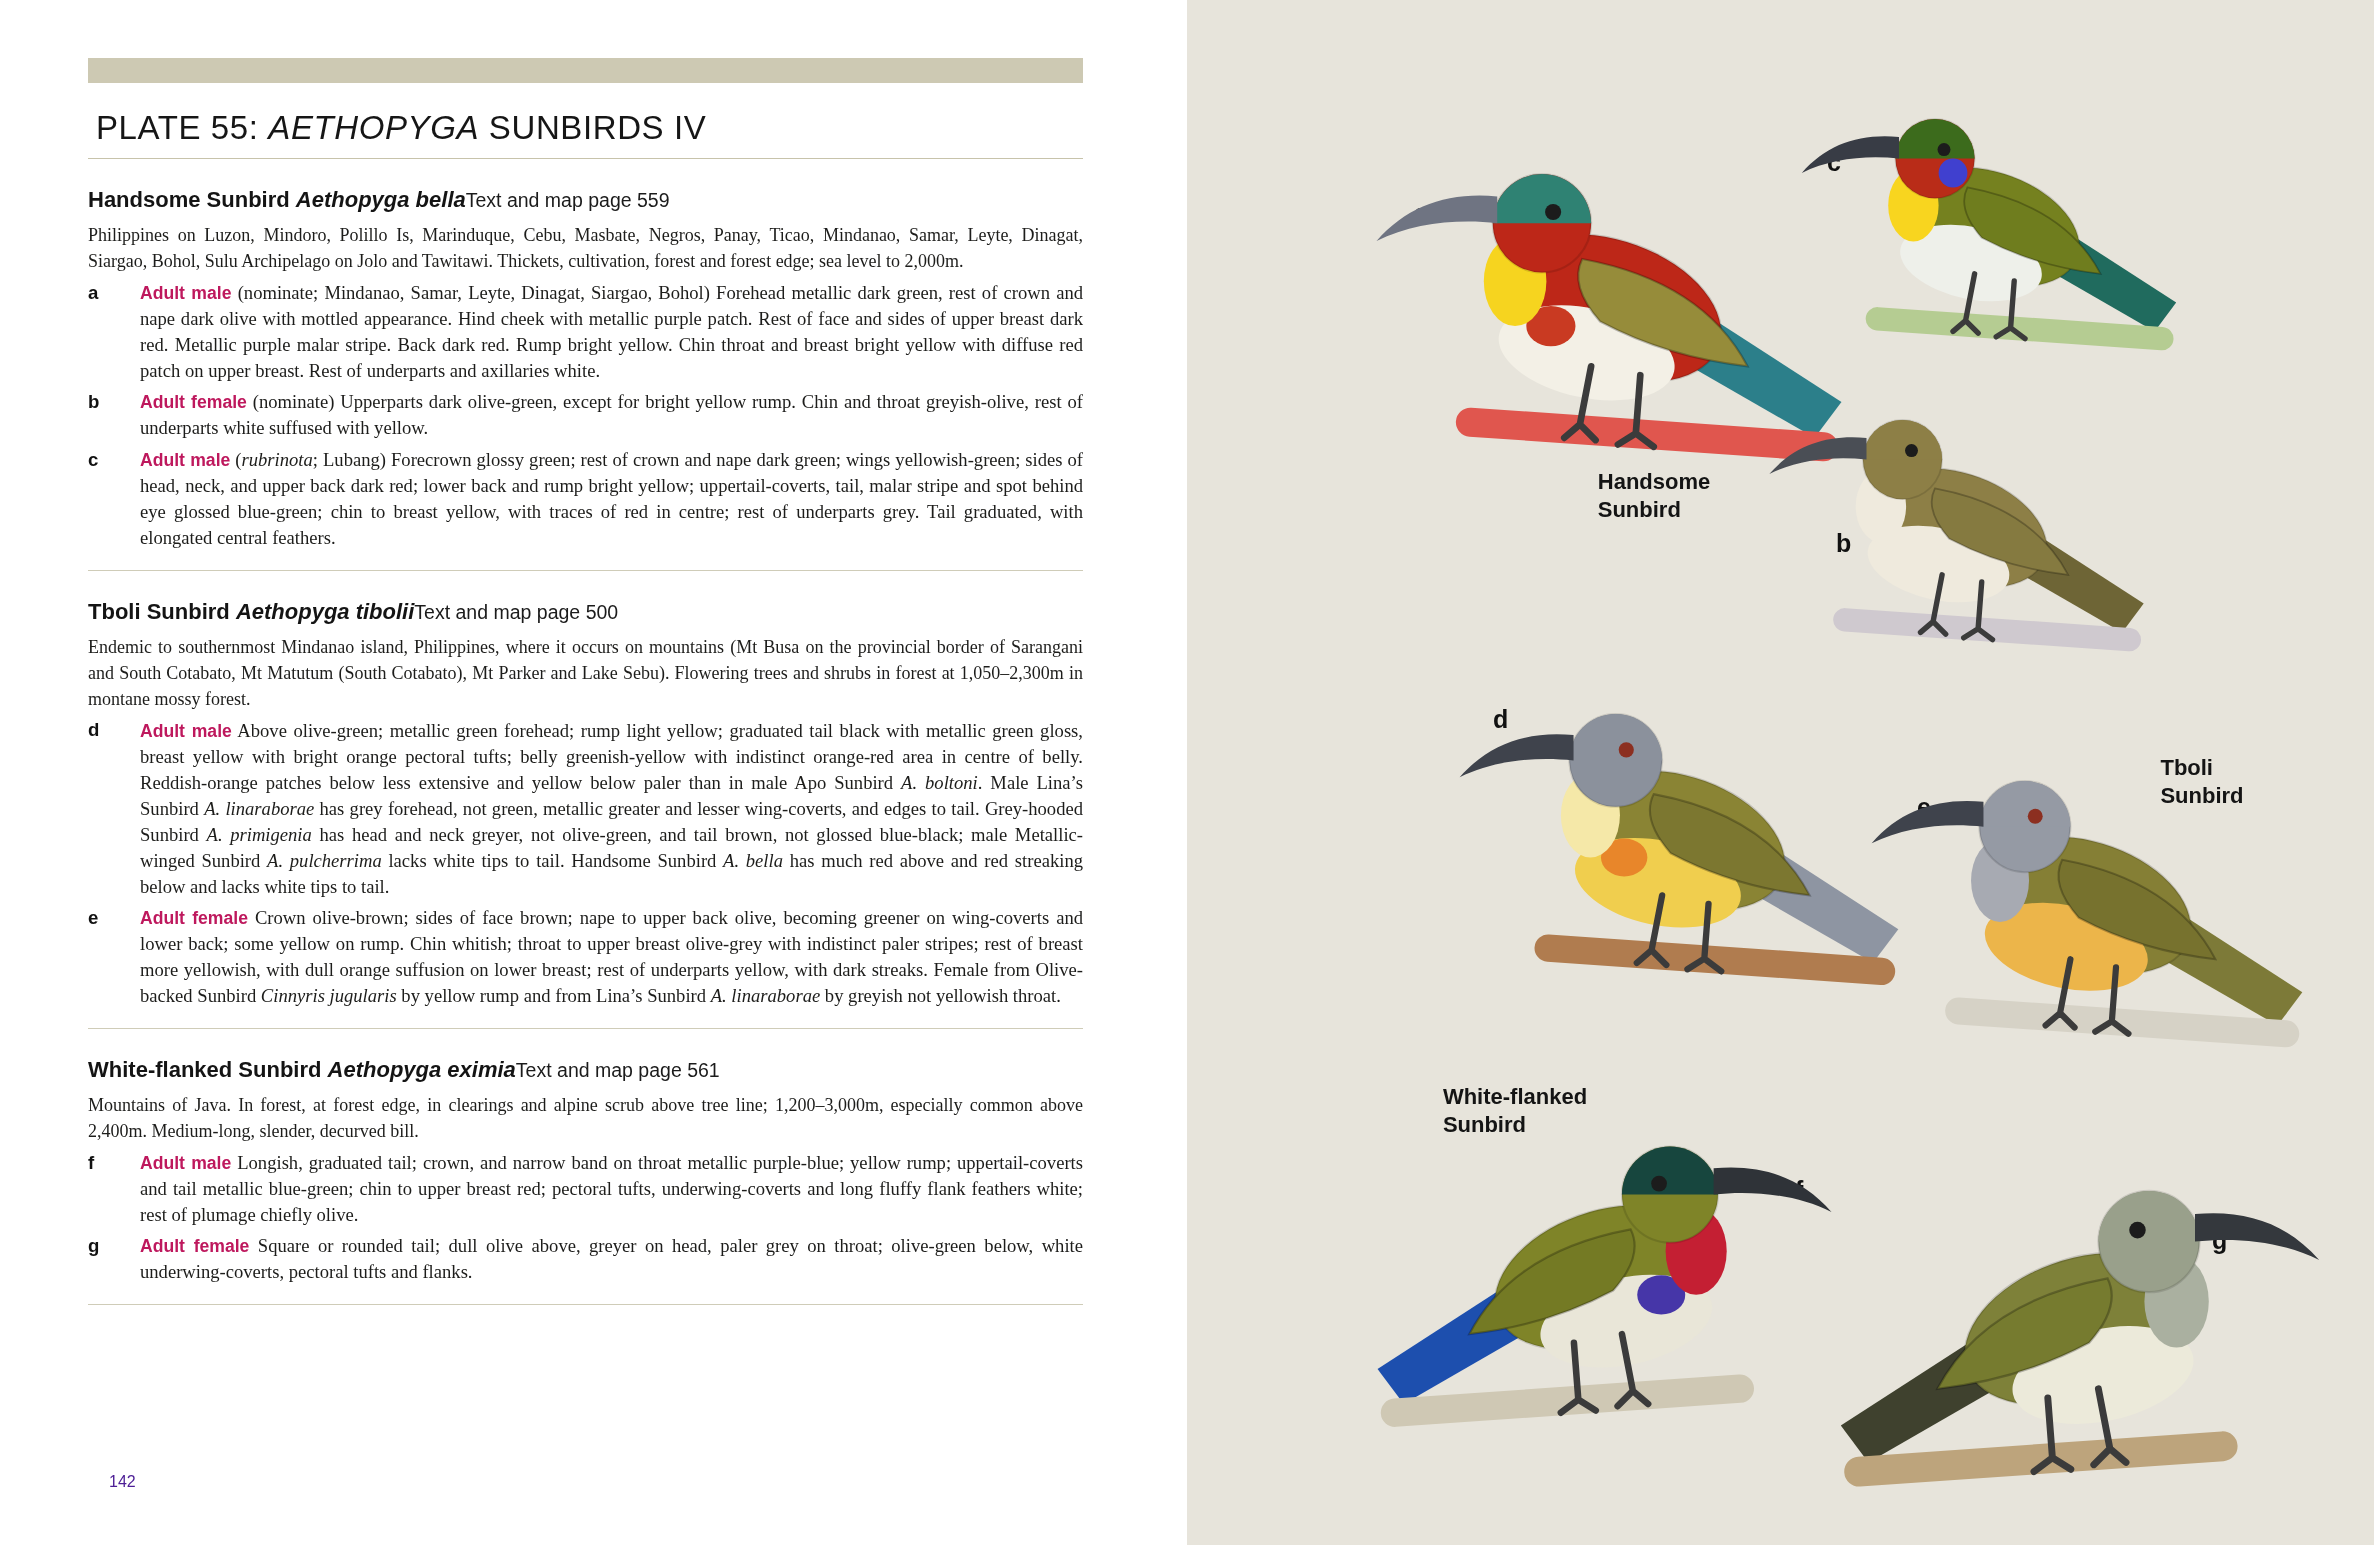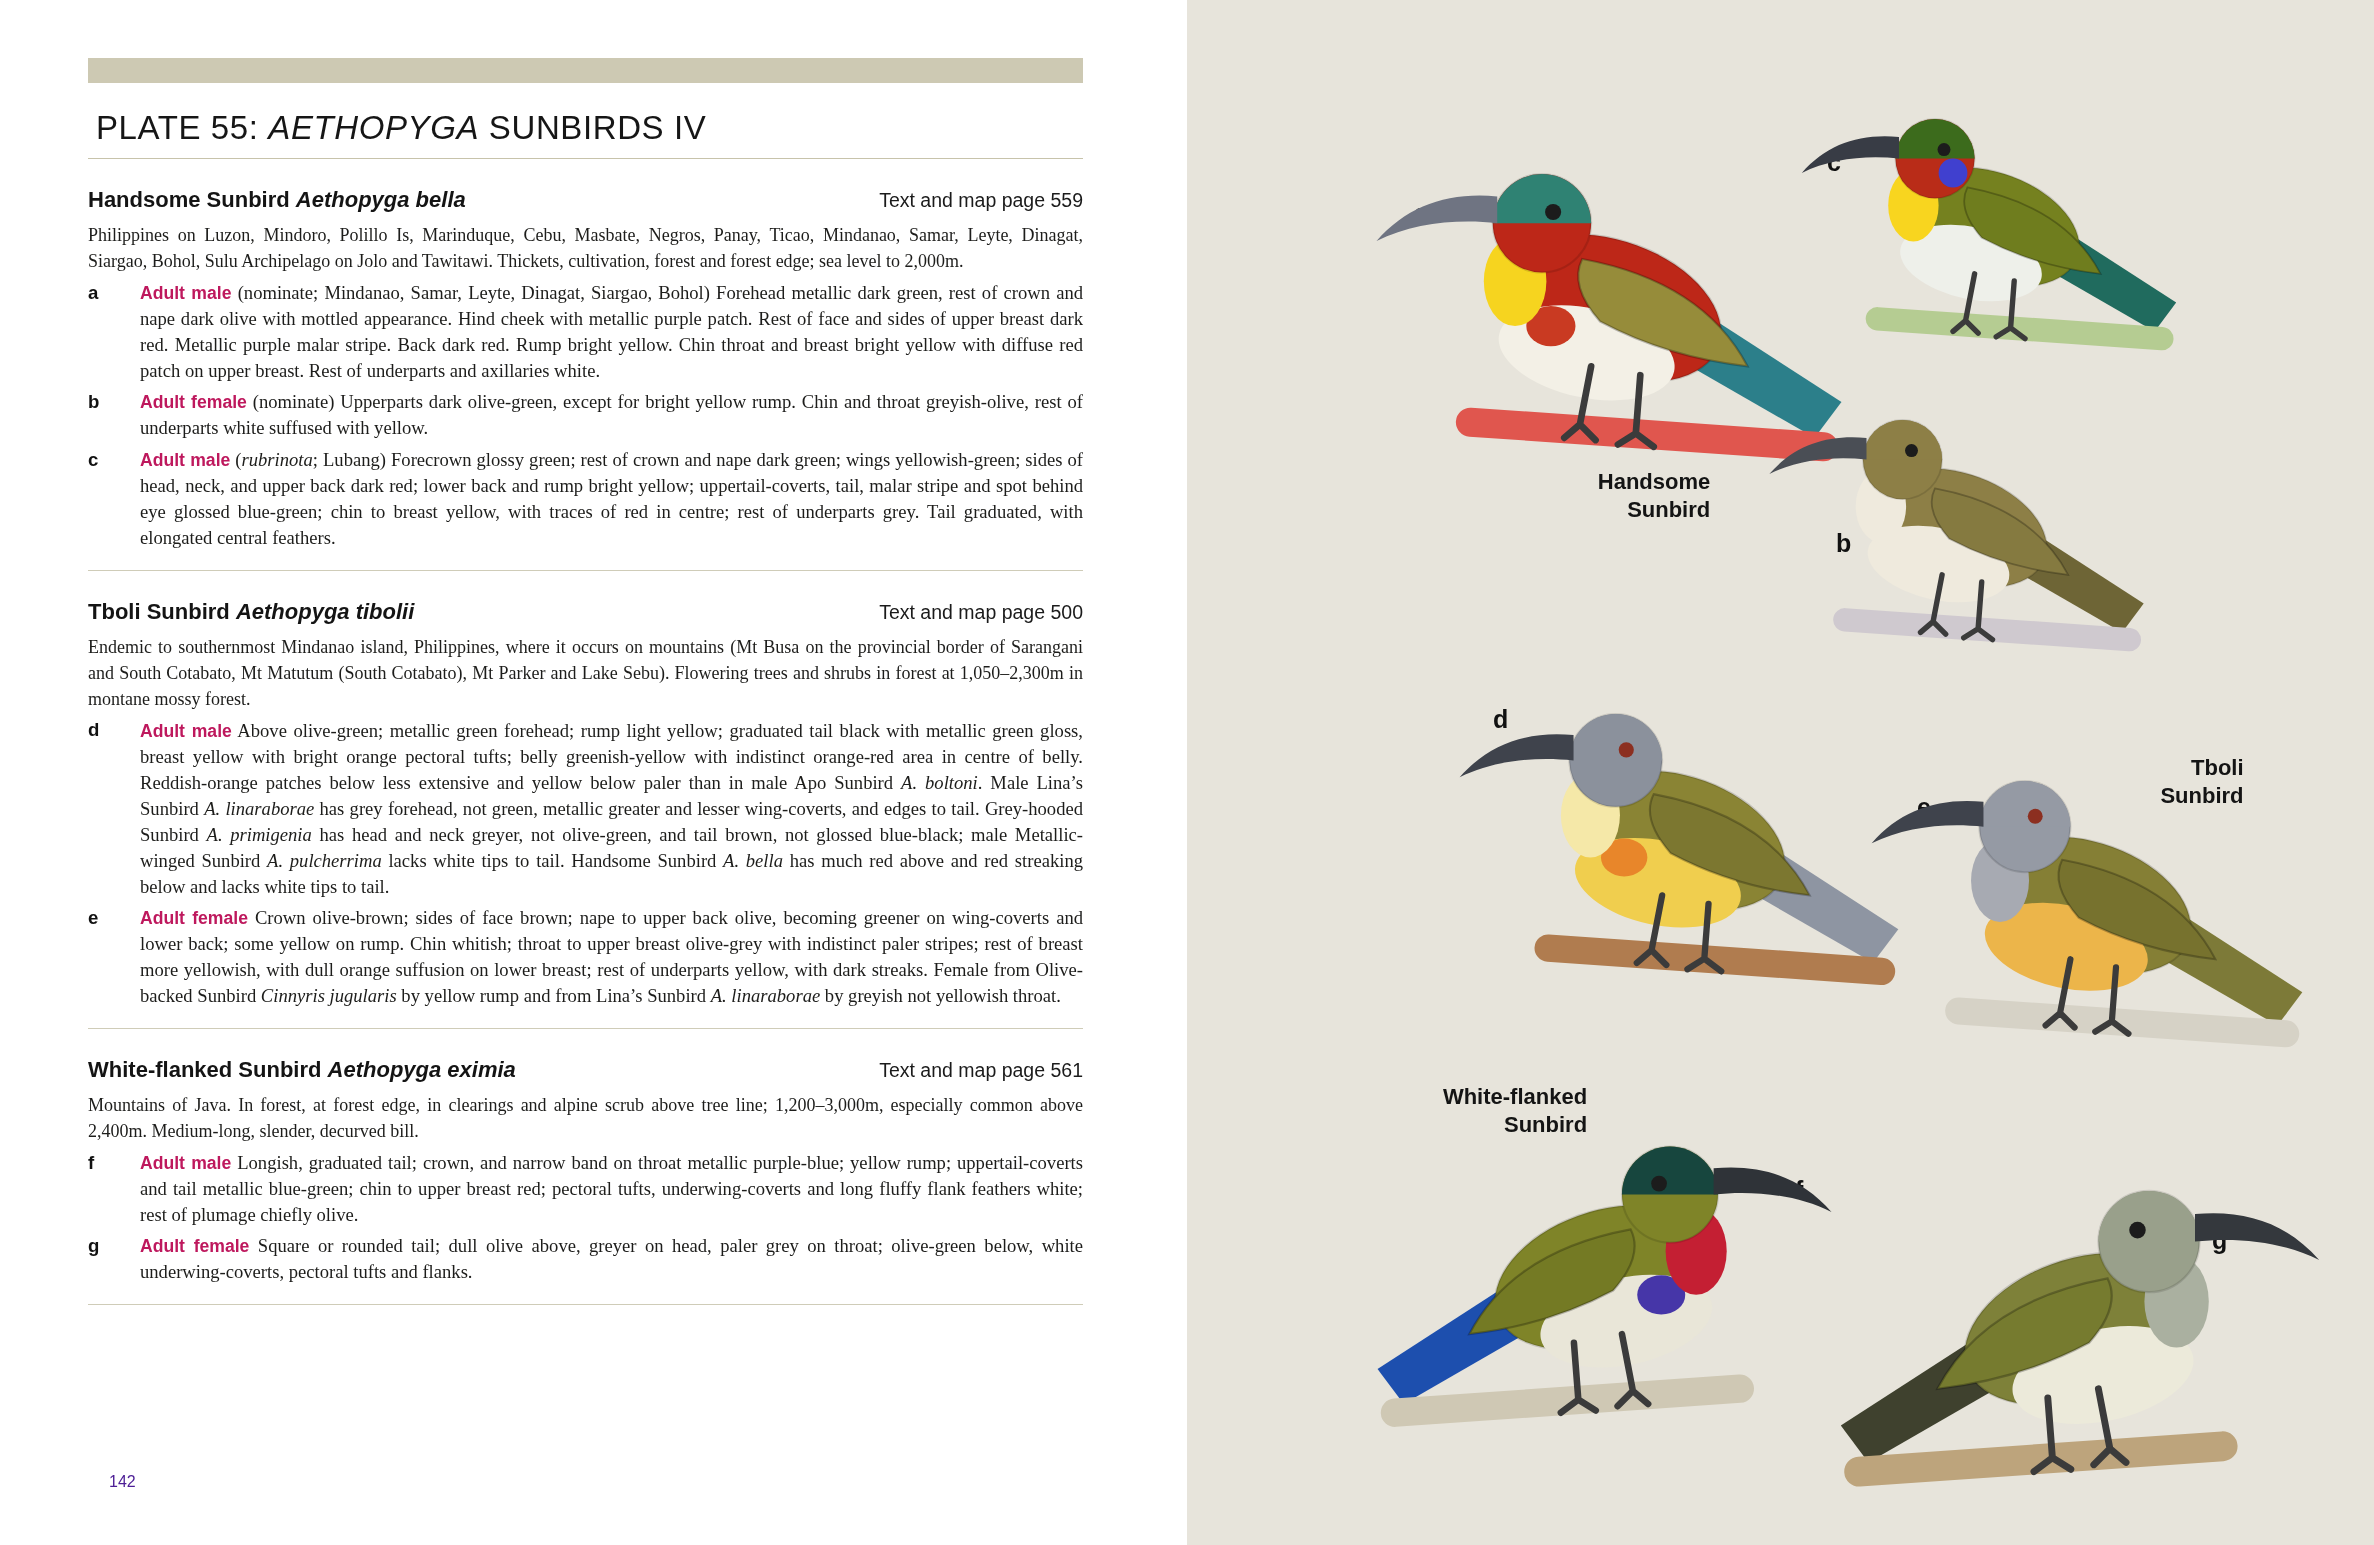--- a/index.html
+++ b/index.html
@@ -9,42 +9,42 @@
   }
   
   .text-col{position:absolute;left:88px;top:0;width:995px}
   .top-bar{height:25px;background:#cdc9b3;margin-top:58px}
   .plate-title{
     margin:26px 8px 0;font-size:33px;font-weight:normal;letter-spacing:0.6px;
     color:#161616;font-family:"Liberation Sans",sans-serif;
   }
   .plate-title .genus{font-style:italic}
   .rule{border:none;border-top:1.9px solid #c7c3ab;margin:11px 0 0;height:0}
-  .species-head{display:flex;justify-content:space-between;align-items:baseline;margin-top:28px}
+  .species-head{display:flex;justify-content:flex-start;align-items:baseline;margin-top:28px}
   .species-names{font-size:22px;font-weight:bold;color:#141414}
   .sci{font-style:italic}
   .page-ref{font-size:19.5px;font-weight:normal;color:#1b1b1b}
   .intro{
     font-family:"Liberation Serif",serif;font-size:18px;line-height:26px;
     text-align:justify;color:#1d1d1b;margin:9.3px 0 0;
   }
   .item{display:grid;grid-template-columns:52px 1fr;margin-top:5.6px}
   .ltr{font-weight:bold;font-size:18.6px;padding-top:1.9px;color:#111}
   .itx{
     font-family:"Liberation Serif",serif;font-size:18.6px;line-height:26px;
     text-align:justify;color:#1d1d1b;
   }
   .blb{font-family:"Liberation Sans",sans-serif;font-weight:bold;font-size:17.6px;color:#be185d}
   .it{font-style:italic}
   .sect-rule{border:none;border-top:1.9px solid #cfccb8;margin:18.6px 0 0;height:0}
   .page-num{position:absolute;left:109px;top:1473px;font-size:16px;color:#4c1d95}
   
   .plate-panel{position:absolute;left:1187px;top:0;width:1187px;height:1545px;background:#e7e4db}
   .species-label{
-    position:absolute;transform:translateX(-50%);text-align:right;
+    position:absolute;transform:translateX(-50%);text-align:left;
     font-size:22px;line-height:28px;font-weight:bold;color:#141414;white-space:pre-line;
   }
   .fig-letter{position:absolute;font-size:25px;font-weight:bold;color:#111}
   .bird{position:absolute}
 </style>
 </head>
 <body>
 
 <div class="text-col">
   <div class="top-bar"></div>

